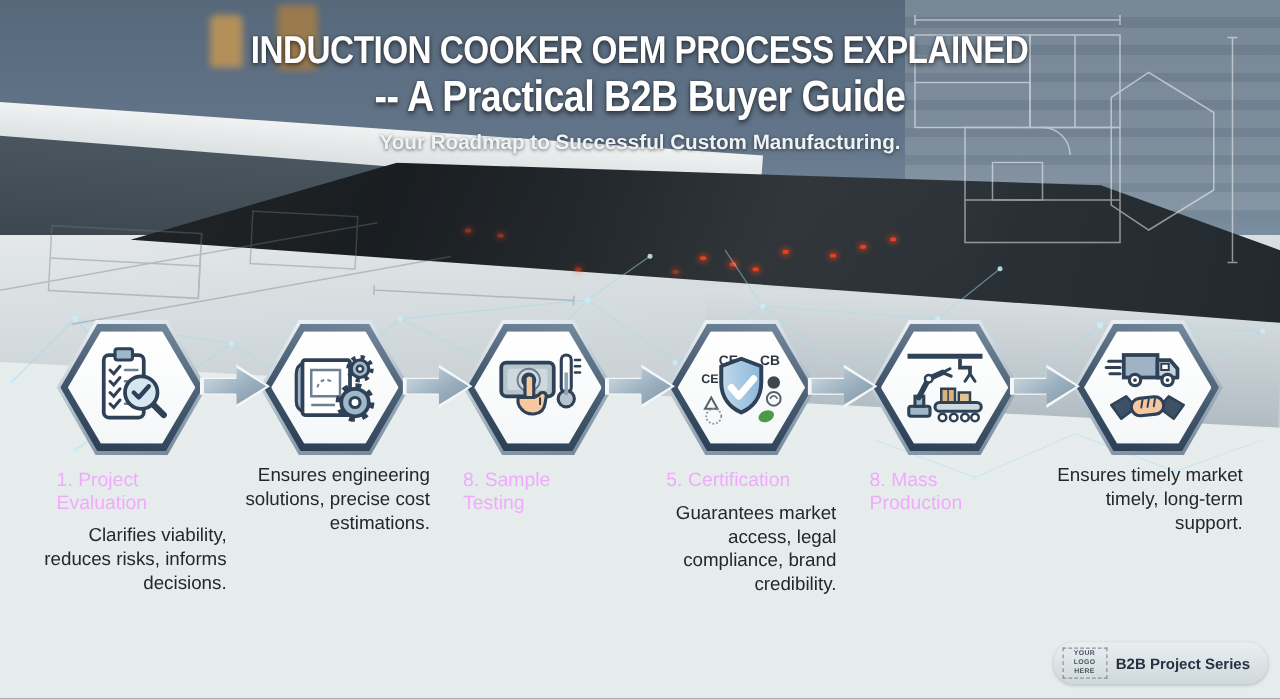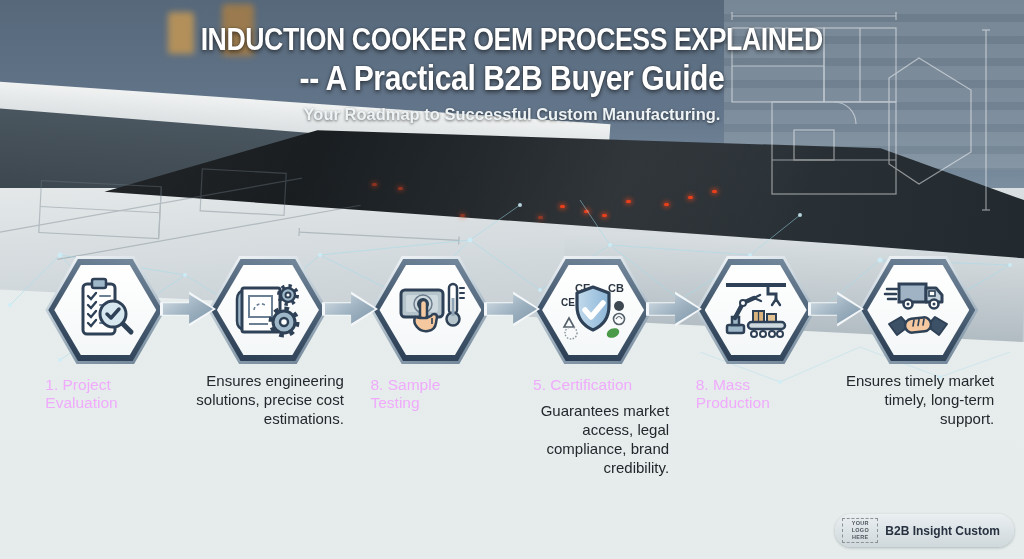--- a/index.html
+++ b/index.html
@@ -207,20 +207,21 @@
               <line x1="31" y1="40" x2="38" y2="40"></line>
                 <line x1="31" y1="49" x2="38" y2="49"></line>
             </g>
             <circle cx="44" cy="40" r="13" fill="#d7e7f0" stroke="#2f4156" stroke-width="3"></circle>
             <path d="M38 40 l4 4 l8 -9" fill="none" stroke="#2f4156" stroke-width="3.5" stroke-linecap="round" stroke-linejoin="round"></path>
             <line x1="54" y1="50" x2="62" y2="58" stroke="#2f4156" stroke-width="5" stroke-linecap="round"></line>
           </svg>
         </div>
       </div>
       <div class="step-title">1. Project Evaluation</div>
+      <div class="step-desc">Clarifies viability, reduces risks, informs decisions.</div>
     </div>
 
     <div class="step">
       <div class="hex">
           <div class="hex-mid"></div>
         <div class="hex-inner">
           <svg class="icon-svg" width="72" height="72" viewBox="0 0 72 72">
             <path d="M12 16 q-7 2 -7 9 v22 q0 7 7 9" fill="#9fb8c9" stroke="#2f4156" stroke-width="2.5"></path>
             <rect x="10" y="14" width="38" height="44" rx="2" fill="#ffffff" stroke="#2f4156" stroke-width="3"></rect>
             <rect x="17" y="22" width="23" height="21" fill="none" stroke="#6b8094" stroke-width="2"></rect>
@@ -363,16 +364,16 @@
   <div class="arrow" style="left:484px;"></div>
   <div class="arrow" style="left:646px;"></div>
   <div class="arrow" style="left:808px;"></div>
 
   <div class="footer-badge">
     <div class="logo-ph">
       <span>YOUR</span>
       <span>LOGO</span>
       <span>HERE</span>
     </div>
-    <div class="series-label">B2B Insight Custom</div>
+    <div class="series-label">B2B Project Series</div>
   </div>
 
 </div>
 
 </body></html>

